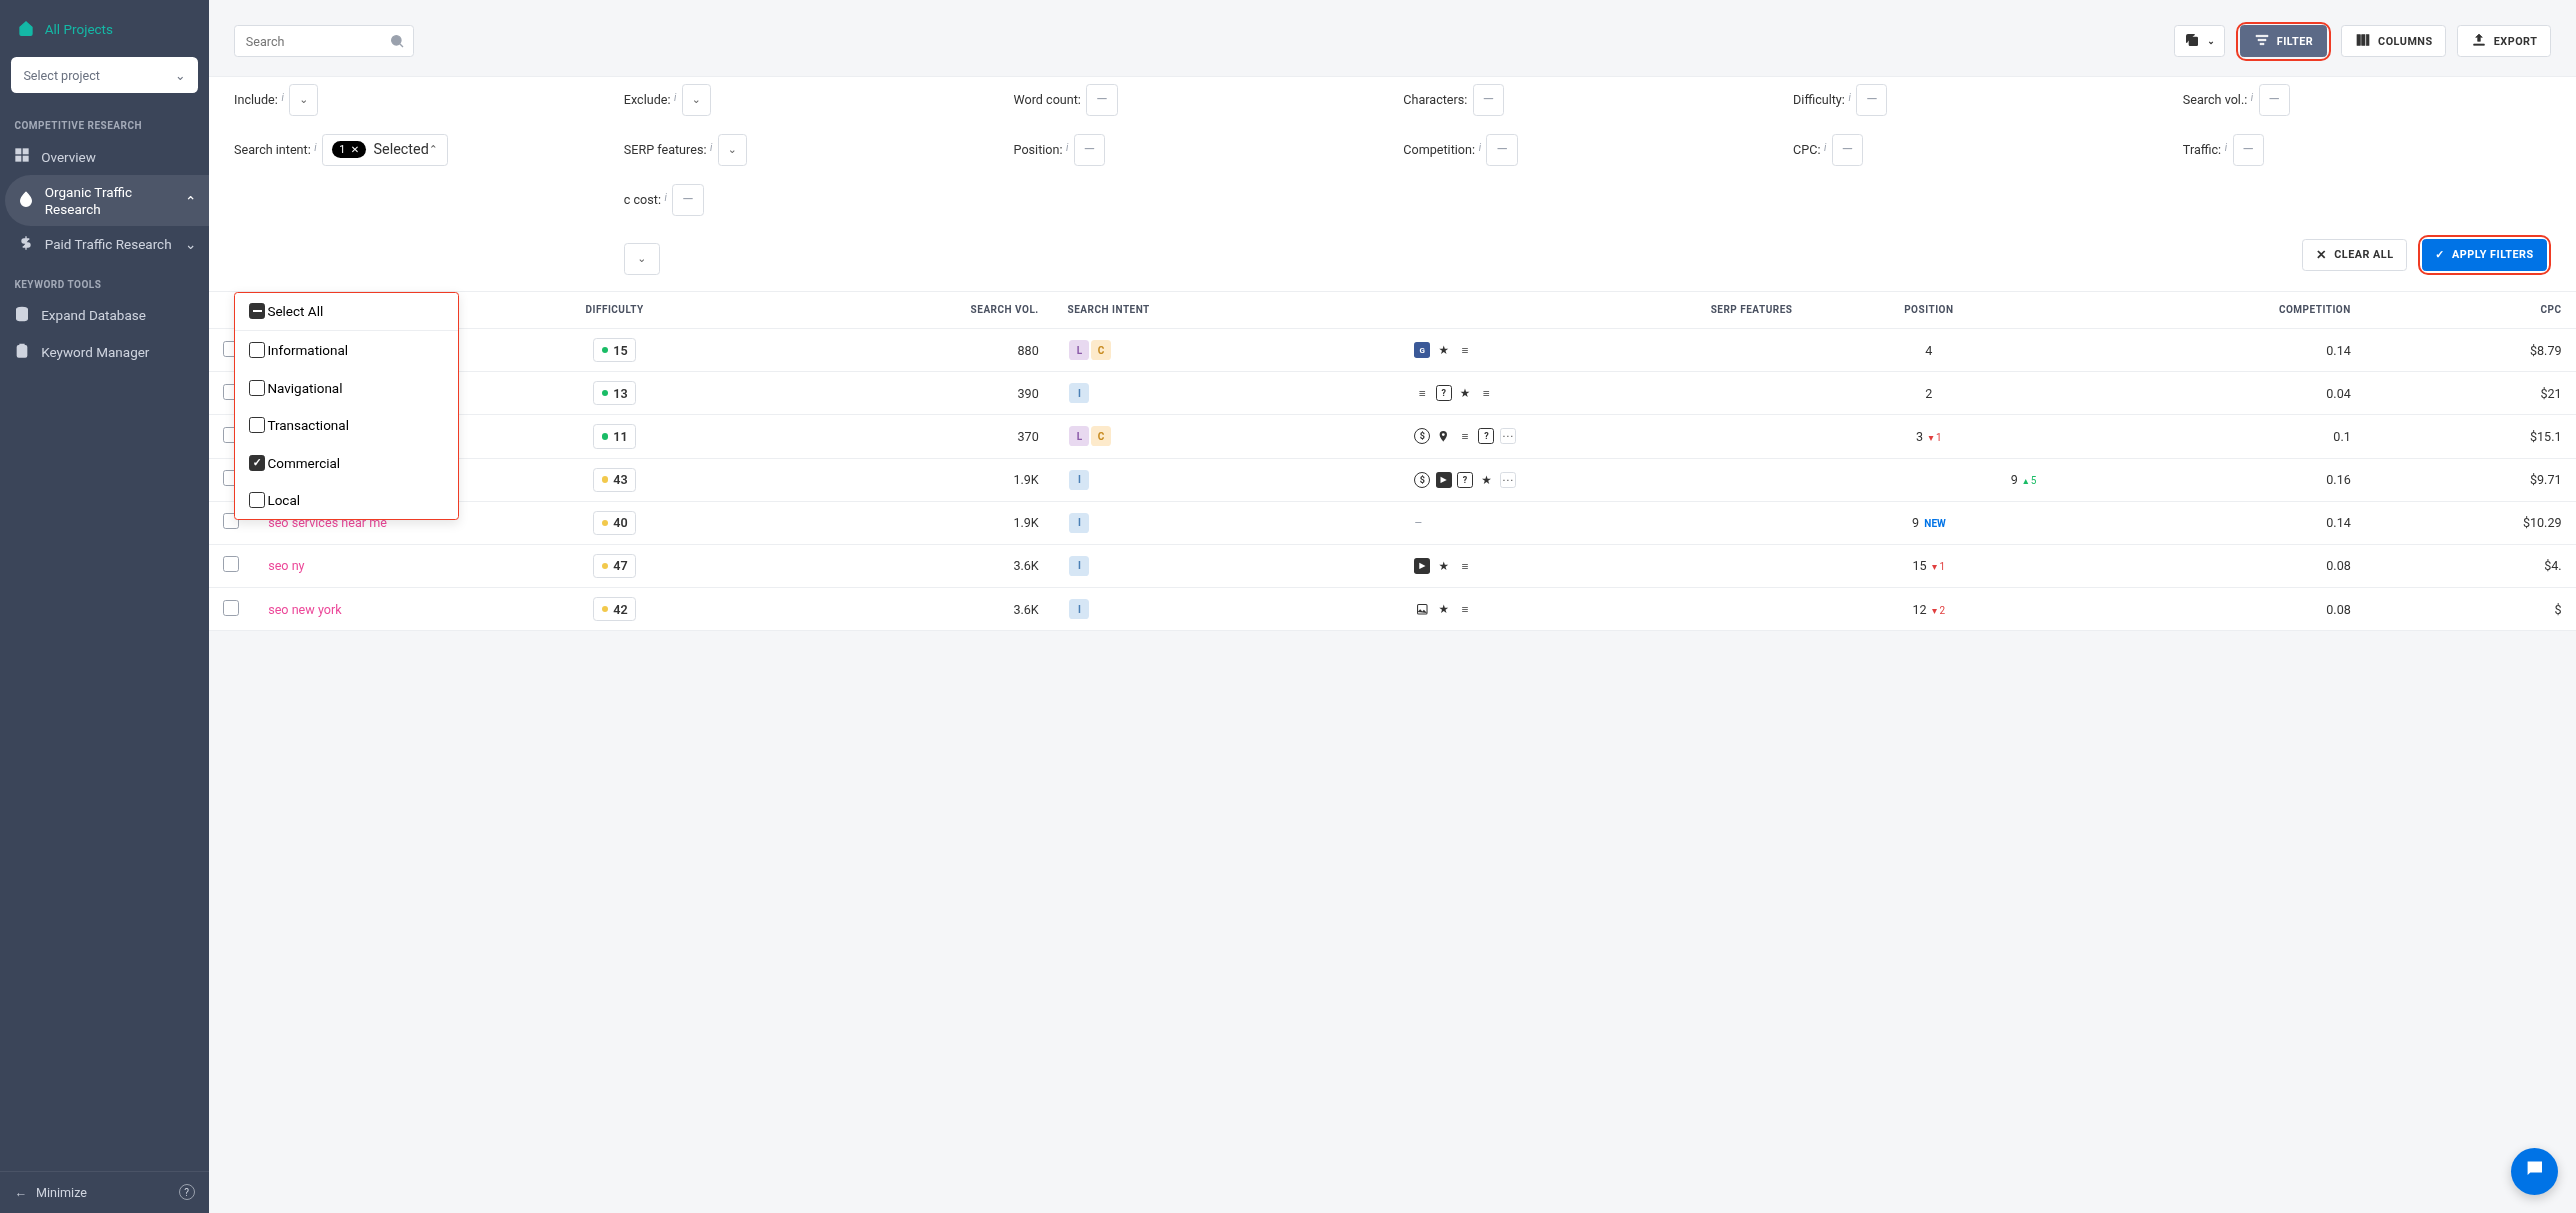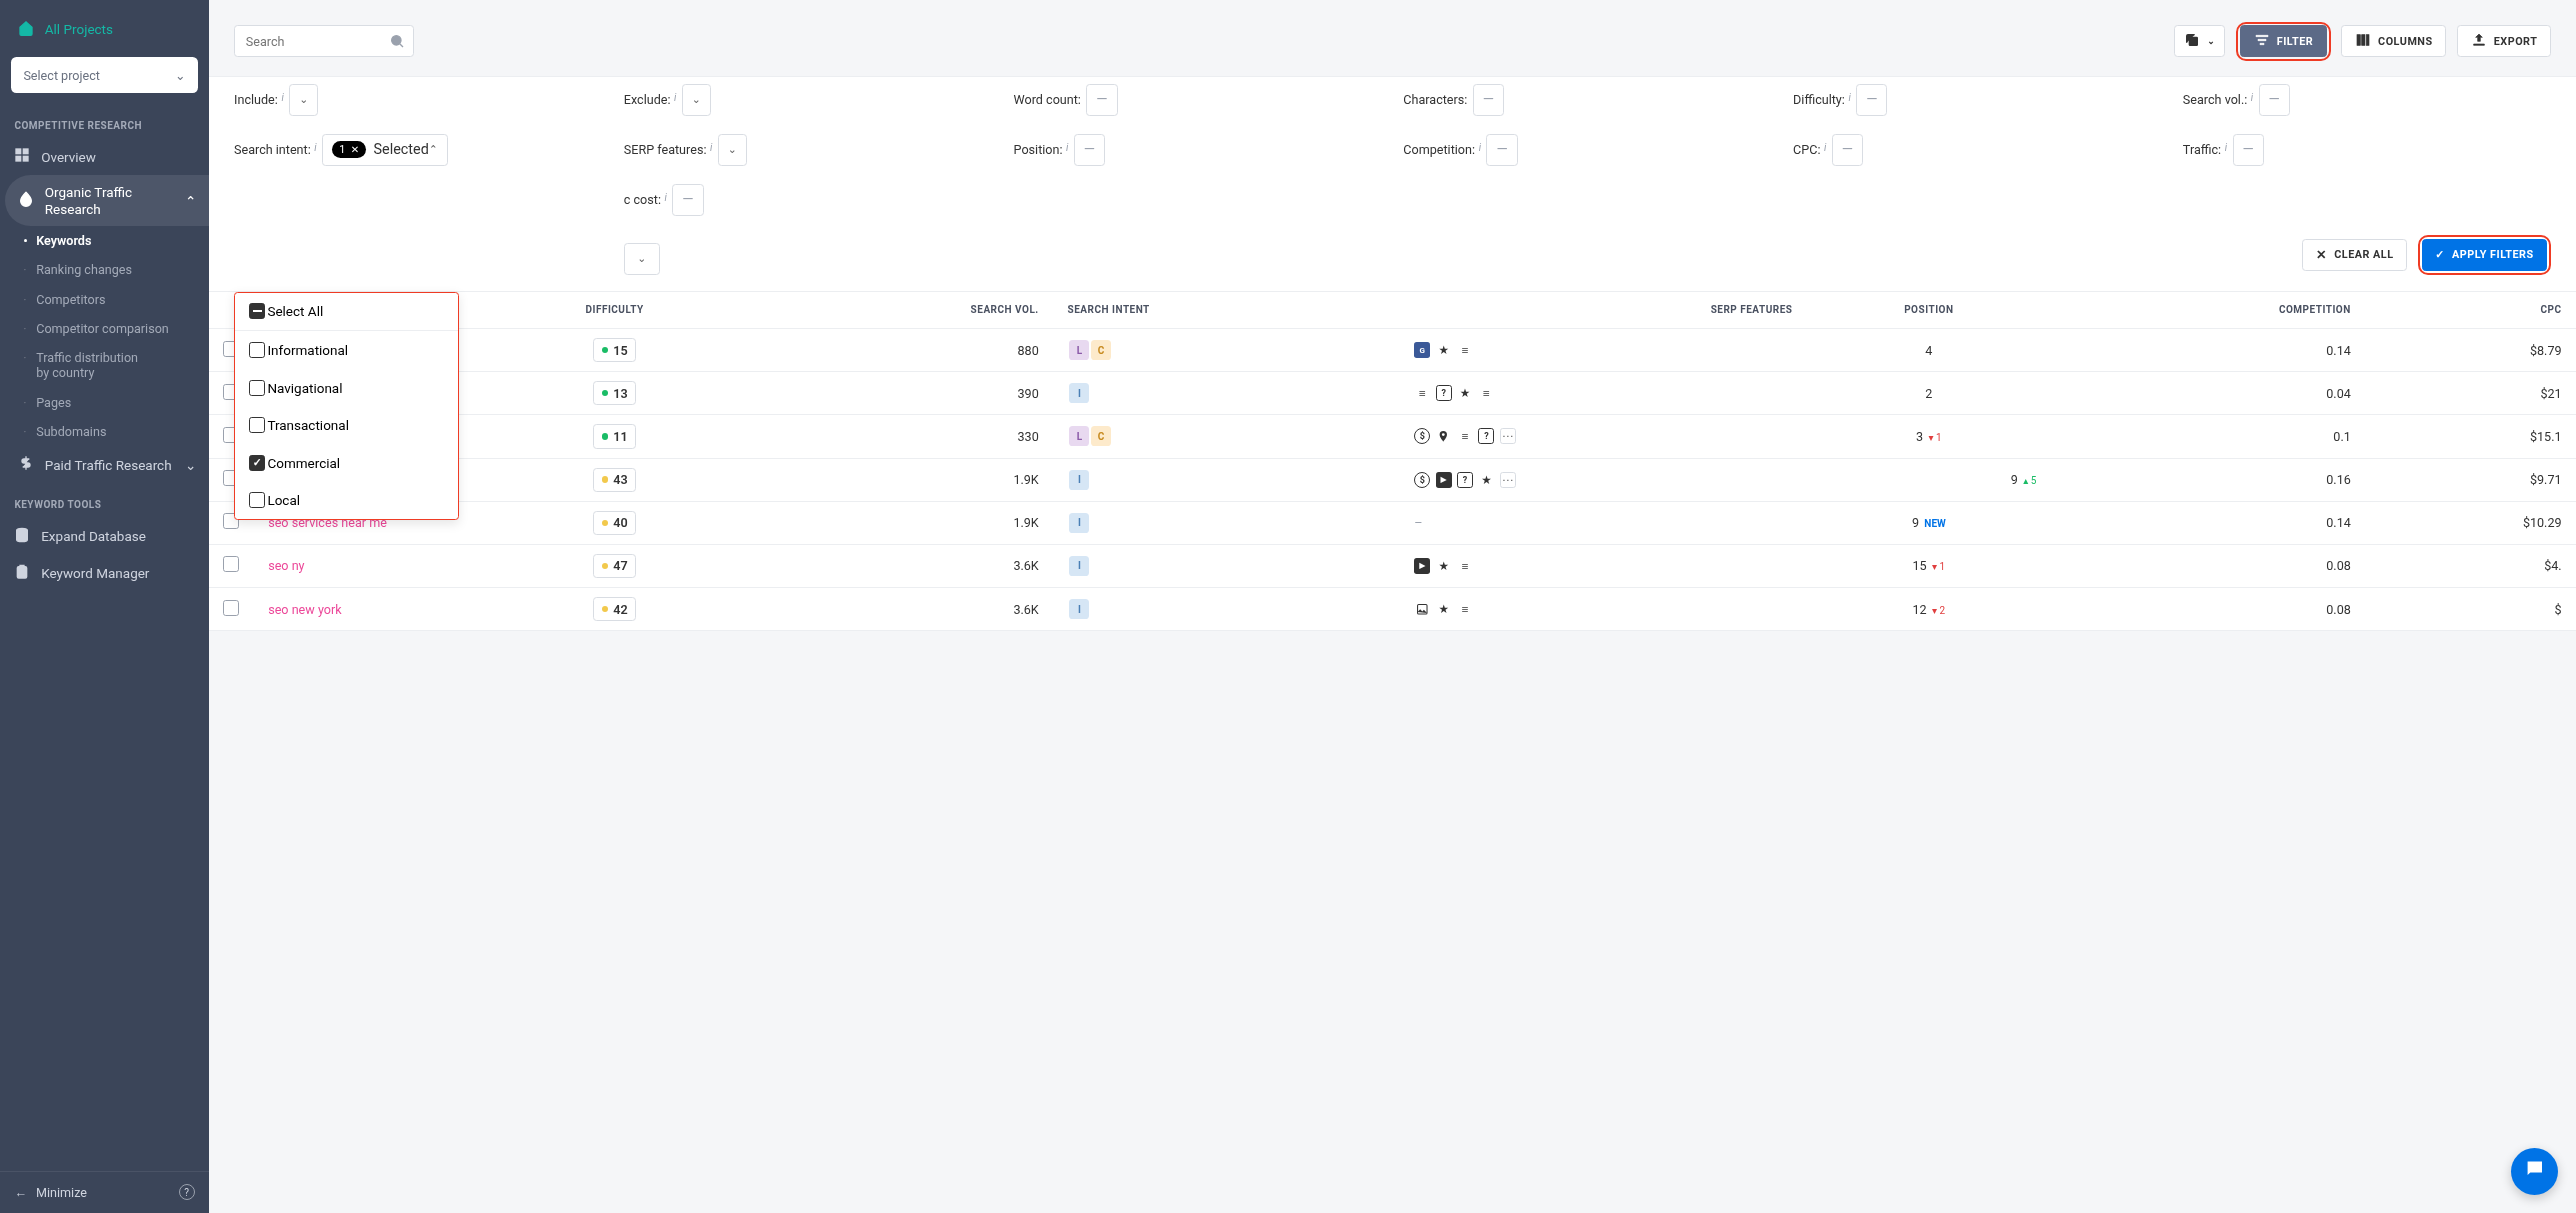--- a/index.html
+++ b/index.html
@@ -134,29 +134,20 @@
       <span>
         <svg class="icon" viewBox="0 0 24 24" fill="none" stroke-width="2">
             <path d="M12 2C7 7 4 11 4 15a8 8 0 0016 0c0-4-3-8-8-13z"></path>
           </svg>
       </span>
       <span style="max-width:108px;display:inline-block;line-height:1.2">Organic Traffic Research</span>
     </div>
     <span>⌃</span>
   </div>
 
-  <div class="subnav">
-    <div class="subnav-item active">Keywords</div>
-    <div class="subnav-item">Ranking changes</div>
-    <div class="subnav-item">Competitors</div>
-    <div class="subnav-item">Competitor comparison</div>
-    <div class="subnav-item" style="max-width:153px;">Traffic distribution by country</div>
-    <div class="subnav-item">Pages</div>
-    <div class="subnav-item">Subdomains</div>
-  </div>
 
   <div class="nav-item parent">
     <div class="left">
       <span>
         <svg class="icon" viewBox="0 0 24 24" fill="none" stroke-width="2">
             <path d="M12 2v20M17 6H9a3 3 0 000 6h6a3 3 0 010 6H7"></path>
           </svg>
       </span>
       <span>Paid Traffic Research</span>
     </div>
@@ -453,21 +444,21 @@
               </div>
             </td>
     <td style="text-align:center">2</td>
     <td>0.04</td>
     <td>$21</td>
   </tr>
           <tr>
     <td class="cb-cell"><span class="cb" style="border-color:#9aa1ad"></span></td>
     <td class="kw"><a href="#">guaranteed seo service</a></td>
     <td style="text-align:center"><span class="diff-badge"><span class="dot green"></span>11</span></td>
-    <td>330</td>
+    <td>370</td>
     <td class="intent"><span class="intent-badge intent-L">L</span><span class="intent-badge intent-C">C</span></td>
     <td class="serp">
               <div class="serp-icons">
                 <span class="si" style="border:1.4px solid #333;border-radius:50%;font-size:9px;font-weight:700">$</span>
                 <span class="si">
                   <svg width="12.6" height="12.6" viewBox="0 0 24 24" fill="#333">
                     <path d="M12 2a7 7 0 00-7 7c0 5 7 13 7 13s7-8 7-13a7 7 0 00-7-7zm0 9.5A2.5 2.5 0 1112 6a2.5 2.5 0 010 5.5z"></path>
                   </svg>
                 </span>
                 <span class="si">≡</span>

